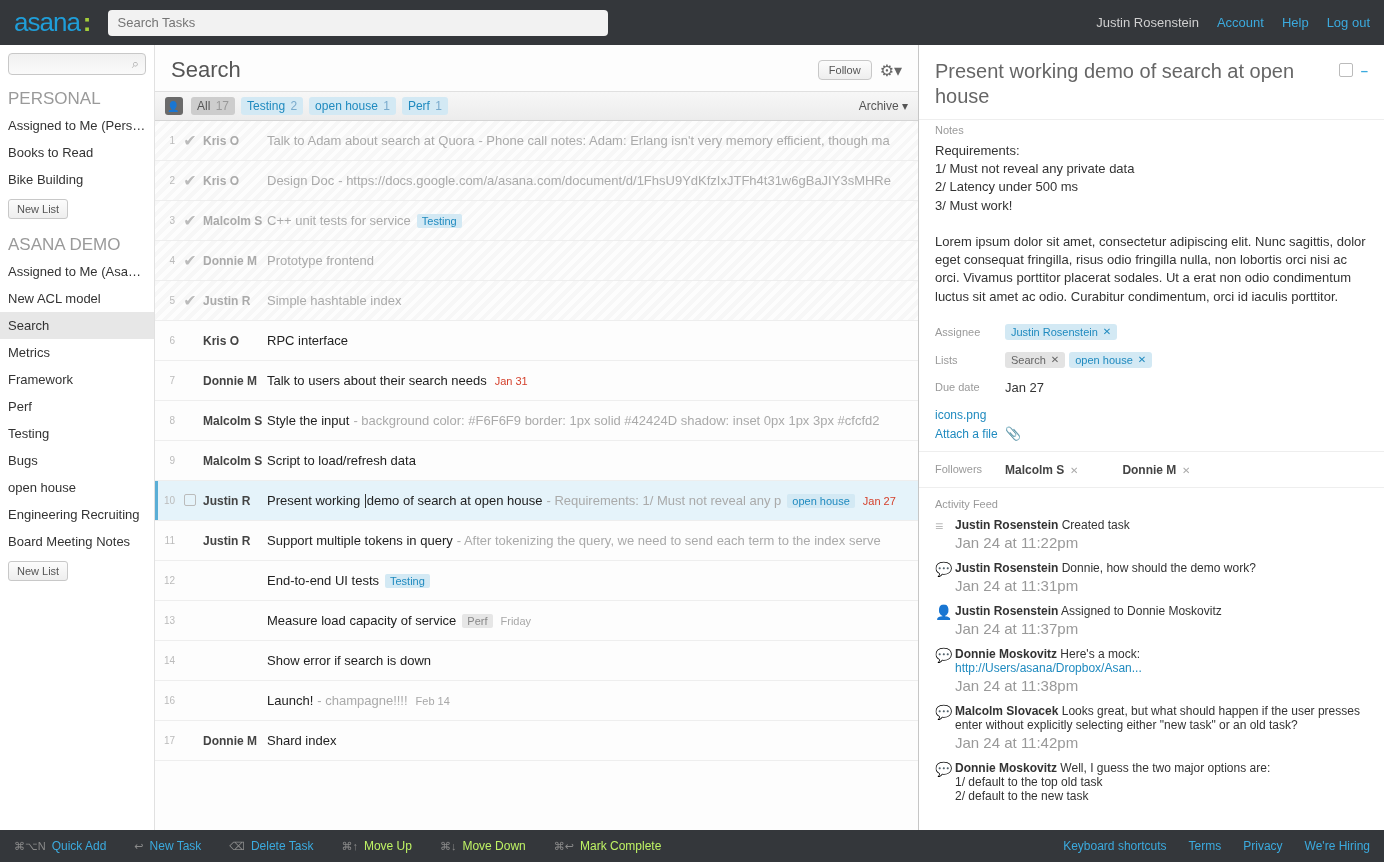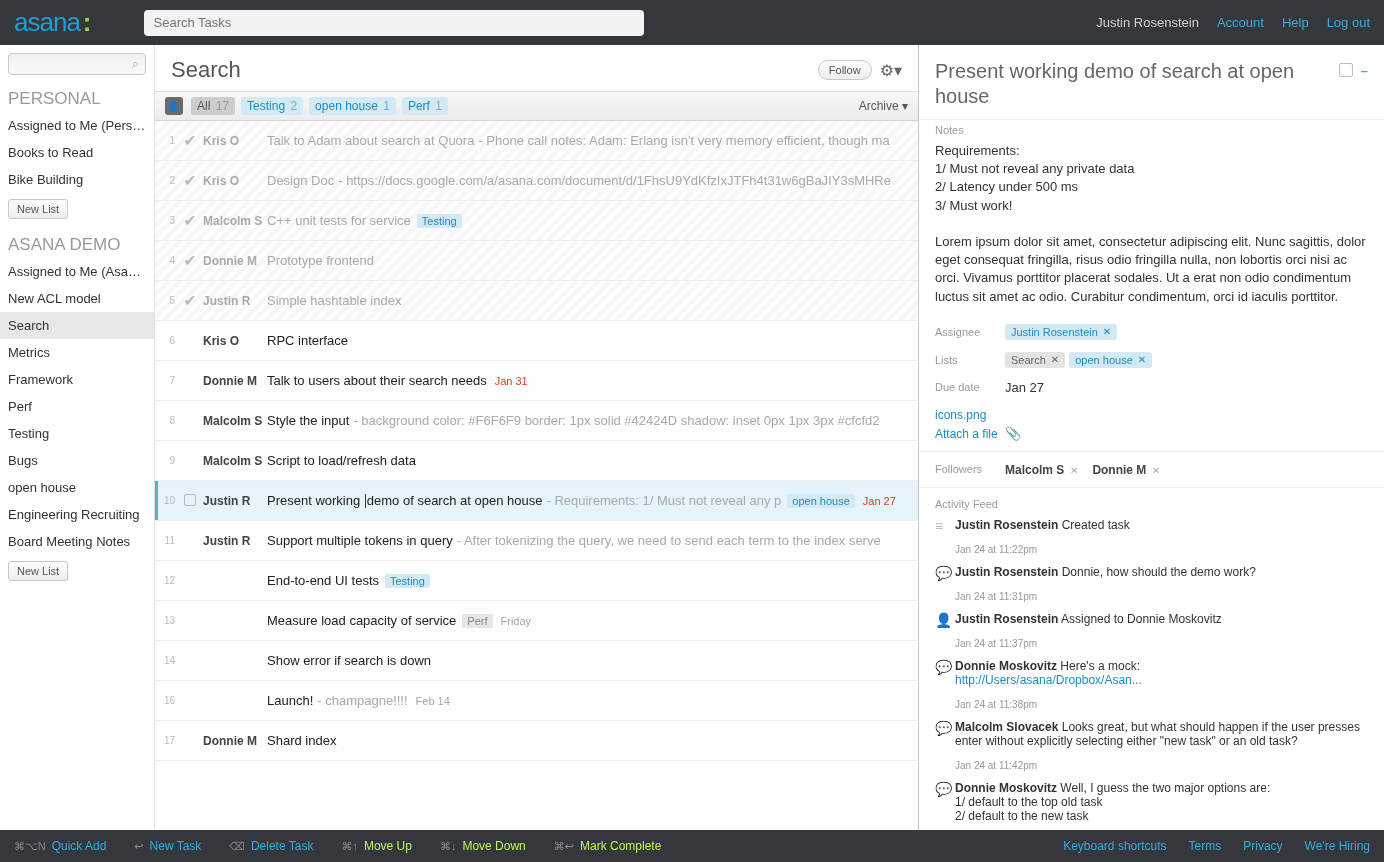--- a/index.html
+++ b/index.html
@@ -1,20 +1,20 @@
 <!DOCTYPE html>
 <html><head>
 <meta charset="utf-8">
 <style>
 * { margin:0; padding:0; box-sizing:border-box; font-family:"Helvetica Neue",Helvetica,Arial,sans-serif; }
 body { width:1384px; height:862px; overflow:hidden; background:#fff; font-size:13px; color:#333; }
 a { text-decoration:none; }
 
 
-#topbar { height:45px; background:#34373b; display:flex; align-items:center; padding:0 14px; color:#d0d0d0;gap:36px; }
+#topbar { height:45px; background:#34373b; display:flex; align-items:center; padding:0 14px; color:#d0d0d0; }
 #logo { color:#1f9ed9; font-size:26px; font-weight:300; letter-spacing:-1px; margin-right:14px; }
 #logo::after { content:":"; color:#a4cf3a; margin-left:3px; font-weight:700; letter-spacing:2px; }
 #searchbox { flex:0 0 500px; height:26px; border:none; border-radius:4px; background:#f2f2f2; padding:0 10px; font-size:13px; outline:none; }
 #top-right { margin-left:auto; display:flex; gap:18px; align-items:center; font-size:13px; }
 #top-right .muted { color:#d0d0d0; }
 #top-right .link { color:#3baade; cursor:pointer; }
 
 
 #main { display:flex; height:785px; }
 #left  { width:155px; border-right:1px solid #e1e1e1; background:#fff; overflow:hidden; }
@@ -24,21 +24,21 @@
 
 #ws-search { margin:8px; height:22px; border:1px solid #c8c8c8; border-radius:4px; background:linear-gradient(#f0f0f0,#fafafa); display:flex; align-items:center; justify-content:flex-end; padding-right:6px; color:#aaa; }
 .sec-head { font-size:17px; color:#9a9a9a; padding:6px 8px 3px; text-transform:none; }
 .side-item { padding:6px 8px; font-size:13px; color:#333; cursor:pointer; white-space:nowrap; overflow:hidden; text-overflow:ellipsis; }
 .side-item.sel { background:#e7e7e7; }
 .new-list-btn { margin:6px 8px 10px; padding:3px 8px; font-size:11px; color:#555; background:linear-gradient(#fcfcfc,#eee); border:1px solid #c8c8c8; border-radius:3px; cursor:pointer; display:inline-block; }
 
 
 #chead { padding:12px 16px 8px; display:flex; align-items:center; }
 #ctitle { font-size:22px; color:#555; flex:1; }
-#follow-btn { padding:3px 10px; font-size:11px; color:#555; background:linear-gradient(#fcfcfc,#eee); border:1px solid #c8c8c8; border-radius:10px; cursor:pointer; margin-right:8px; }
+#follow-btn { padding:3px 10px; font-size:11px; color:#555; background:linear-gradient(#fcfcfc,#eee); border:1px solid #c8c8c8; border-radius:4px; cursor:pointer; margin-right:8px; }
 #gear { color:#666; font-size:16px; cursor:pointer; }
 
 #cfilters { height:30px; background:linear-gradient(#f7f7f7,#ececec); border-top:1px solid #e0e0e0; border-bottom:1px solid #d5d5d5; display:flex; align-items:center; padding:0 10px; font-size:12px; }
 #person-ic { width:18px; height:18px; background:#6a6a6a; border-radius:3px; margin-right:8px; display:inline-flex; align-items:center; justify-content:center; color:#ddd; font-size:10px; }
 .fpill { padding:2px 6px; border-radius:3px; margin-right:6px; cursor:pointer; }
 .fpill.active { background:#cdcdcd; color:#555; }
 .fpill.blue { background:#d3e9f4; color:#1f8abf; }
 .fpill .cnt { color:#999; margin-left:2px; }
 .fpill.blue .cnt { color:#78aacc; }
 #archive { margin-left:auto; color:#555; cursor:pointer; }
@@ -74,21 +74,21 @@
 .chip.gray { background:#e3e3e3; color:#666; }
 .chip .x { margin-left:5px; cursor:pointer; font-size:10px; }
 .attach-link { color:#1f8abf; font-size:12px; }
 .hr { border-top:1px solid #eee; margin:10px -16px; }
 .fw-name { font-weight:bold; font-size:12px; color:#444; }
 .fw-x { color:#aaa; font-size:10px; margin-left:2px; cursor:pointer; }
 .feed-row { display:flex; margin-bottom:10px; font-size:12px; }
 .feed-ic { width:20px; color:#bbb; font-size:14px; flex:none; }
 .feed-txt { flex:1; color:#333; }
 .feed-txt .who { font-weight:bold; }
-.feed-time{ color:#999; font-size:10px; margin-top:12px; }
+.feed-time{ color:#999; font-size:15px; margin-top:2px; }
 .feed-link{ color:#1f8abf; }
 
 
 #bottom { height:32px; background:#34373b; color:#cfcfcf; display:flex; align-items:center; padding:0 14px; font-size:12px; }
 #bottom .bb { display:flex; align-items:center; margin-right:28px; }
 #bottom .key { color:#8a8a8a; margin-right:6px; font-size:11px; }
 #bottom .act { color:#3baade; cursor:pointer; }
 #bottom .gray { color:#bef264; }
 #bottom-right { margin-left:auto; display:flex; gap:22px; }
 </style>
@@ -336,21 +336,21 @@
         <a class="attach-link">icons.png</a>
       </div>
       <div style="margin-top:4px">
         <a class="attach-link">Attach a file</a>
         <span style="color:#888;margin-left:4px">📎</span>
       </div>
 
       <div class="hr"></div>
       <div style="display:flex;align-items:center">
         <div class="rfield-lbl" style="width:70px">Followers</div>
-        <span id="followers-list"><span style="margin-right: 14px;"><span class="fw-name">Malcolm S</span> <span class="fw-x">✕</span></span><span style="margin-right: 14px;"><span class="fw-name">Donnie M</span> <span class="fw-x">✕</span></span></span>
+        <span id="followers-list"><span style="margin-right: 14px;"><span class="fw-name">Malcolm S</span> <span class="fw-x">✕</span></span><span style="margin-right: 14px; margin-left: 30px;"><span class="fw-name">Donnie M</span> <span class="fw-x">✕</span></span></span>
       </div>
       <div class="hr"></div>
 
       <div class="rfield-lbl">Activity Feed</div>
       <div id="feed" style="margin-top:8px">
           <div class="feed-row">
             <div class="feed-ic">≡</div>
             <div class="feed-txt"><span class="who">Justin Rosenstein</span> Created task<div class="feed-time">Jan 24 at 11:22pm</div></div>
           </div>
           <div class="feed-row">

